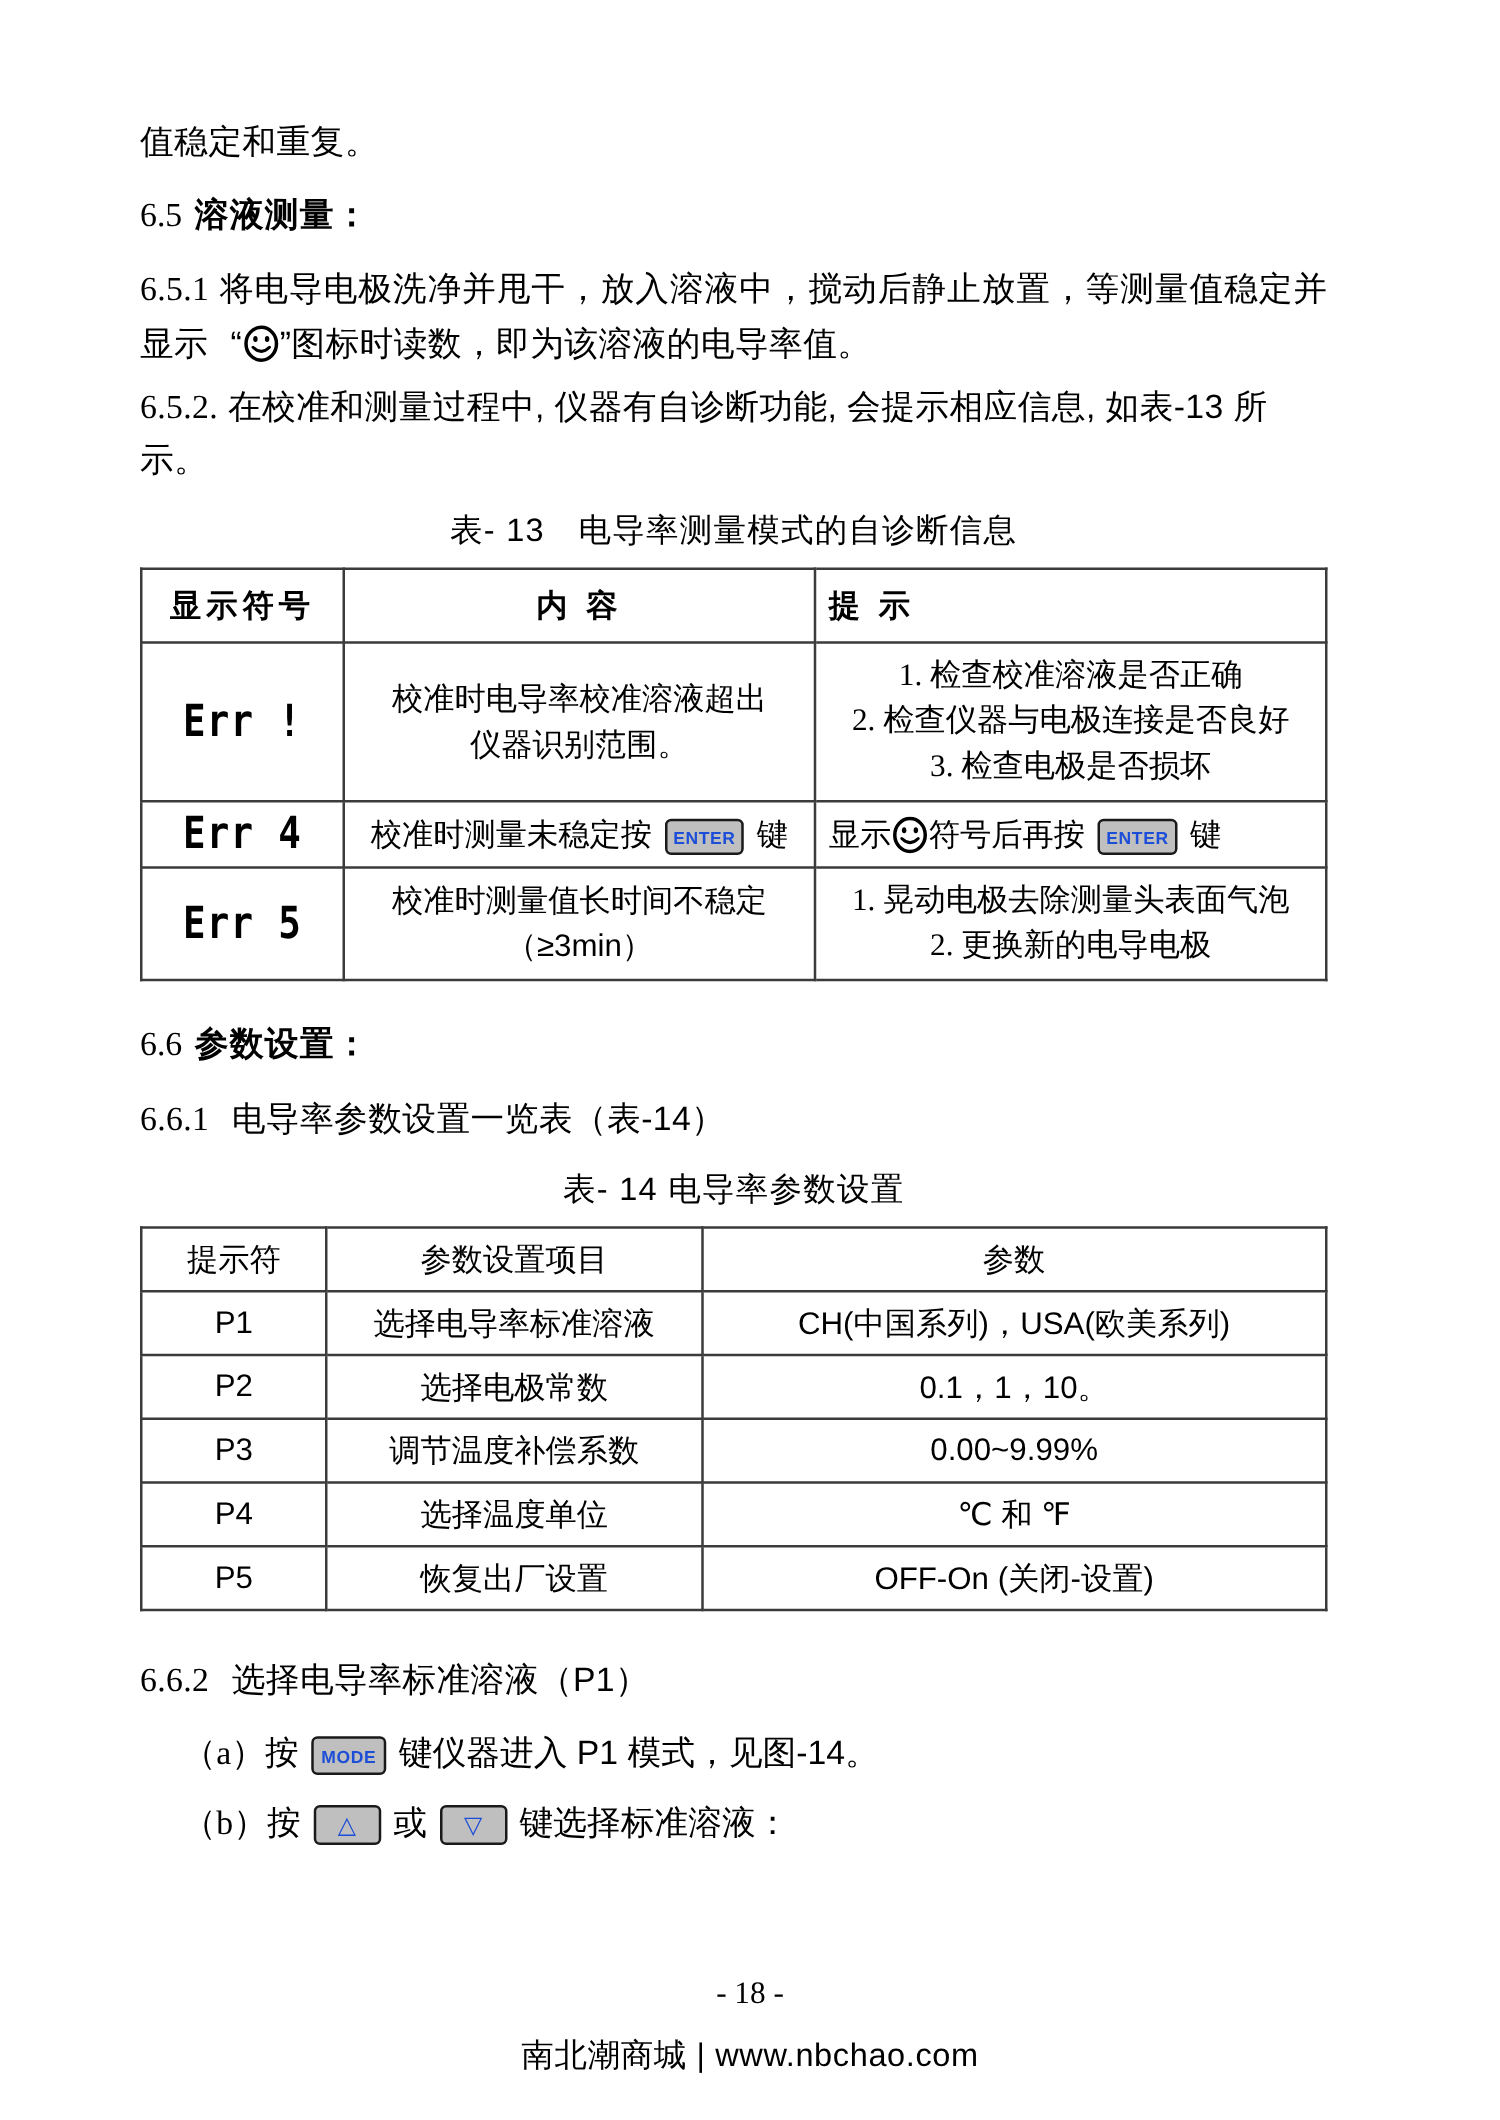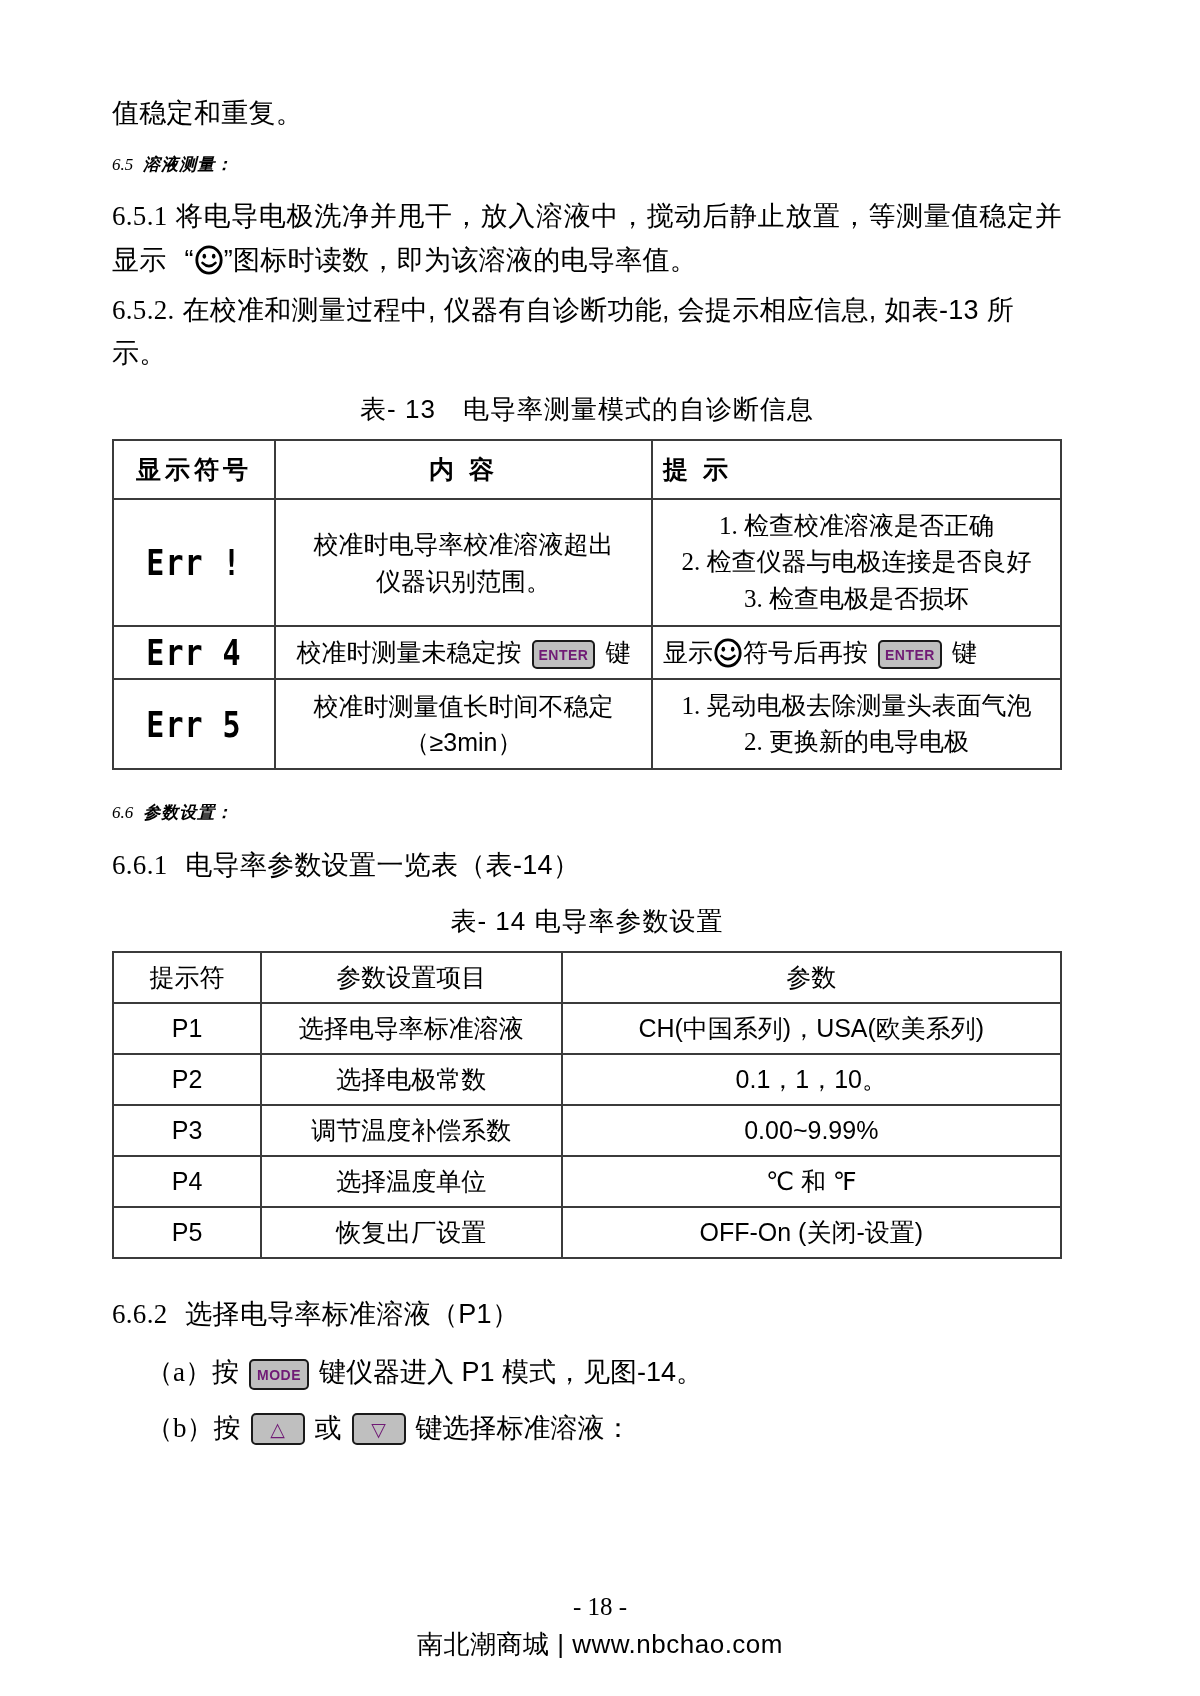--- a/index.html
+++ b/index.html
@@ -31,24 +31,23 @@
 
   
   .para {
     font-size: 27px;
     line-height: 1.62;
     margin: 0 0 16px 0;
     letter-spacing: 0.3px;
   }
   .para-tight { margin-bottom: 6px; }
   .heading {
-    font-size: 17px;
+    font-size: 27px;
     line-height: 1.5;
     margin: 0 0 18px 0;
-    font-style: italic;
   }
   .heading .num {
     font-family: "Liberation Serif", "DejaVu Serif", serif;
     font-weight: normal;
   }
   .heading .ttl {
     font-weight: bold;
     letter-spacing: 1px;
   }
   .numlabel {
@@ -71,21 +70,21 @@
     height: 30px;
   }
 
   
   .keycap {
     display: inline-block;
     vertical-align: 1px;
     background: #bfbfbf;
     border: 2px solid #1a1a1a;
     border-radius: 5px;
-    color: #701a75;
+    color: #1d4ed8;
     font-family: "Liberation Sans", "DejaVu Sans", sans-serif;
     text-align: center;
     box-sizing: border-box;
     line-height: 1;
   }
   .keycap-enter {
     font-size: 14px;
     font-weight: bold;
     padding: 6px 5px 5px 5px;
     min-width: 56px;
@@ -167,21 +166,21 @@
   .footer {
     position: absolute;
     left: 0;
     right: 0;
     bottom: 34px;
     text-align: center;
   }
   .footer .pagenum {
     font-family: "Liberation Serif", "DejaVu Serif", serif;
     font-size: 25px;
-    margin-bottom: 6px;
+    margin-bottom: 18px;
   }
   .footer .site {
     font-size: 26px;
     letter-spacing: 0.5px;
   }
   .sp { display: inline-block; width: 10px; }
 </style>
 </head>
 <body>
 

